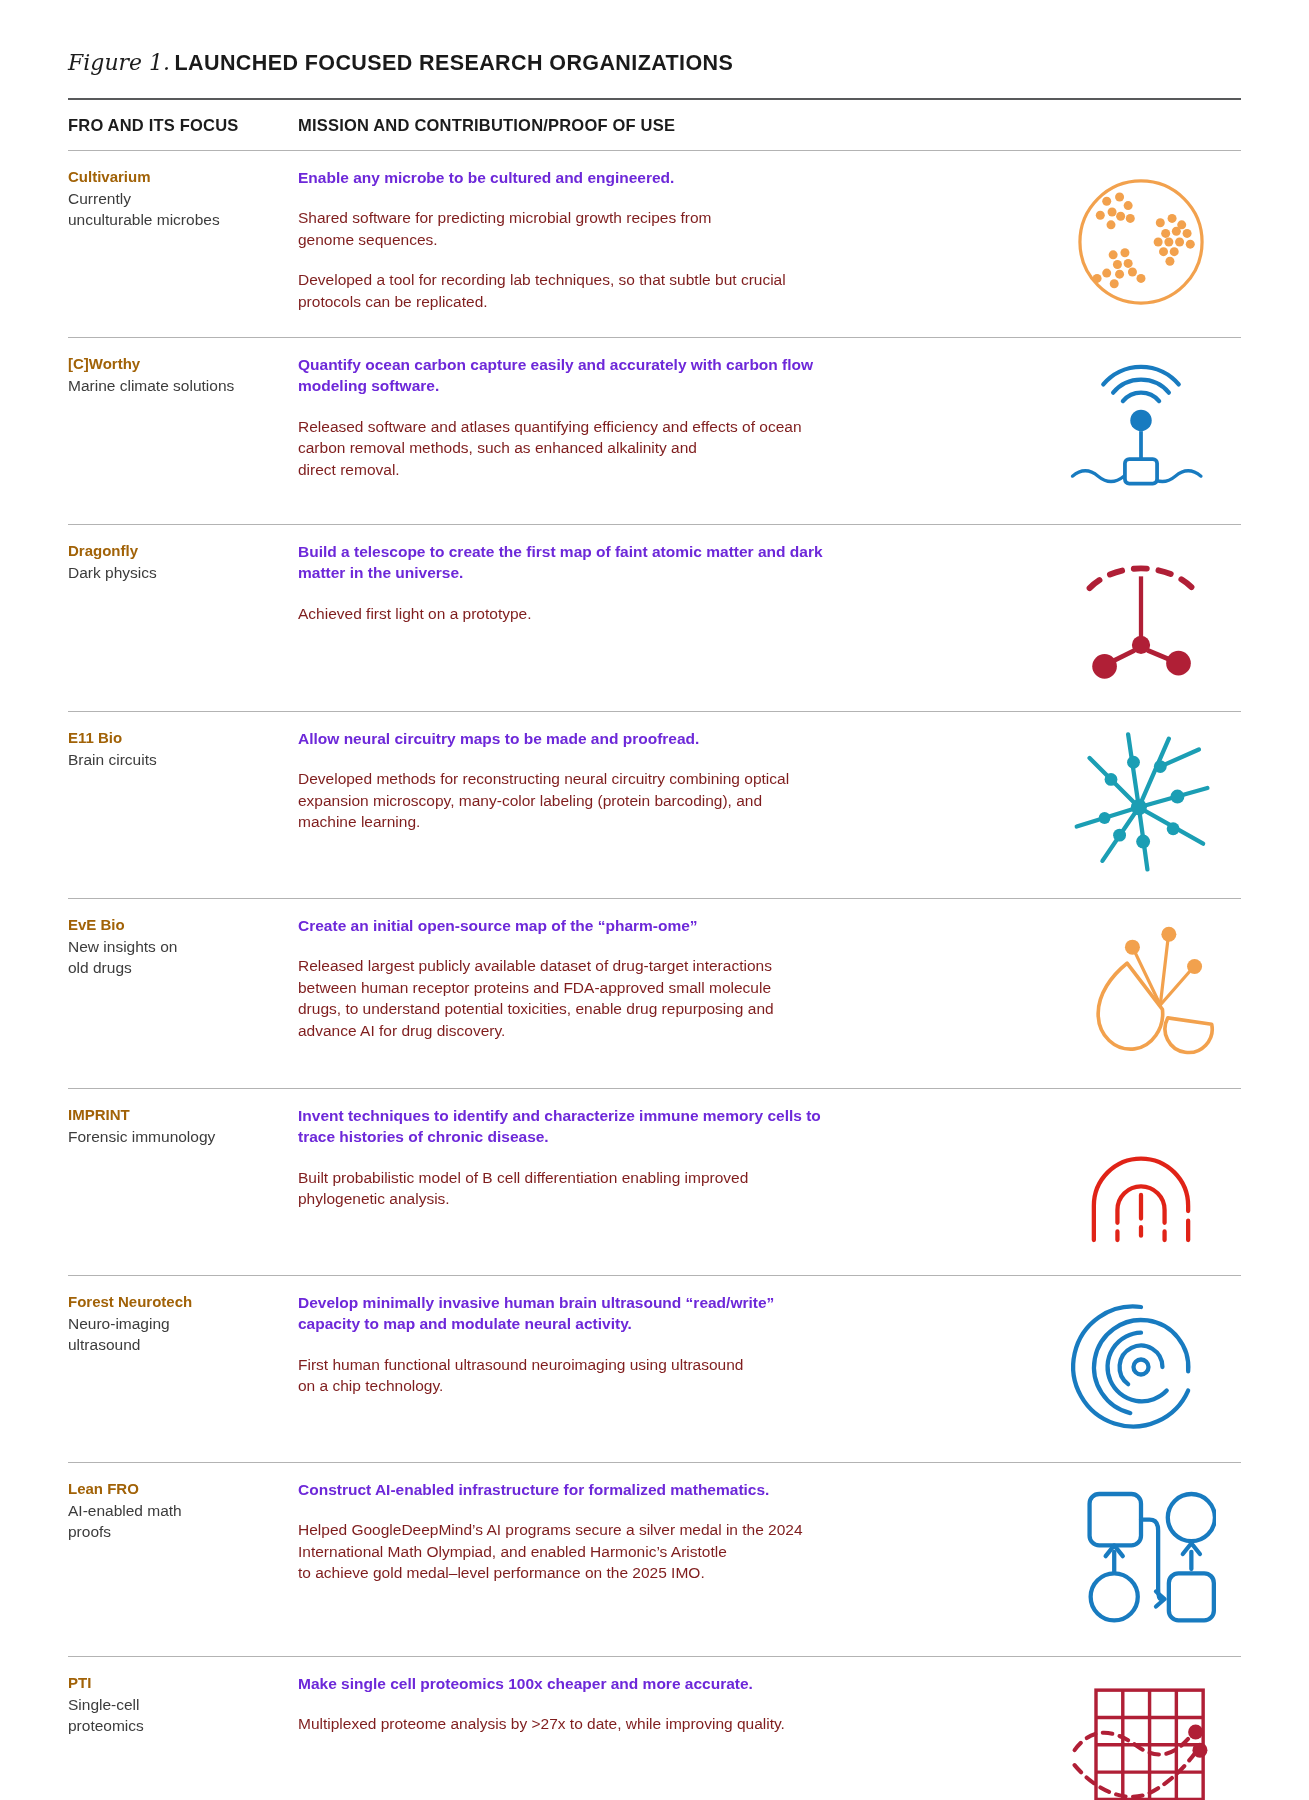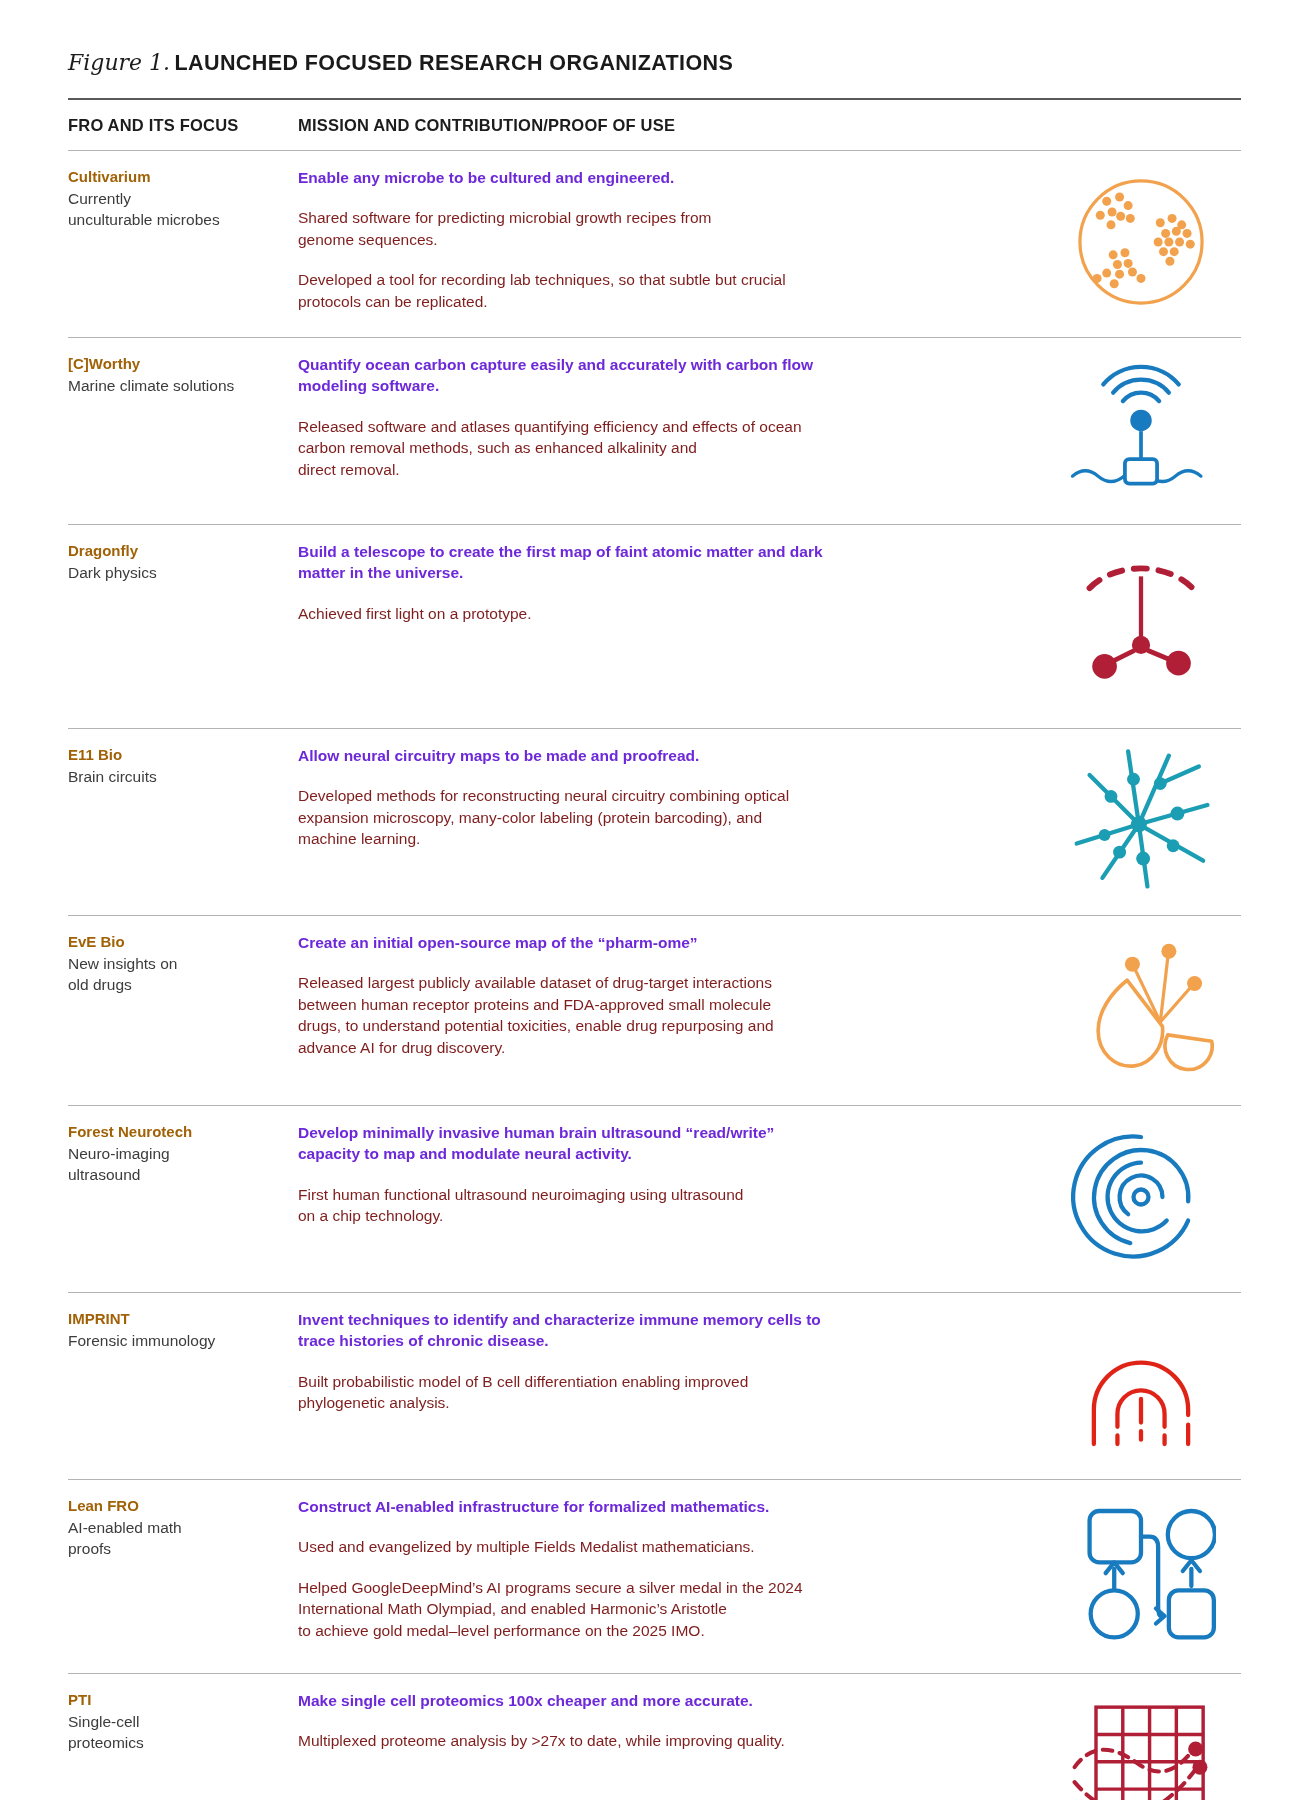--- a/index.html
+++ b/index.html
@@ -18,21 +18,21 @@
   .th{font-size:16.5px;font-weight:700;letter-spacing:.2px;color:#1c1c1c;}
   
   .c1{width:230px;flex:none;padding-right:8px;box-sizing:border-box;}
   .c2{width:560px;flex:none;box-sizing:border-box;}
   .c3{margin-left:auto;width:200px;flex:none;display:flex;justify-content:center;align-items:flex-start;}
   
   .row{display:flex;border-top:1.5px solid #b3b3b3;padding:16px 0 20px 0;box-sizing:border-box;}
   section.row:nth-of-type(1){min-height:186px;}
   section.row:nth-of-type(2){min-height:166px;}
   section.row:nth-of-type(3){min-height:170px;}
-  section.row:nth-of-type(4){min-height:174px;margin-top:17px;}
+  section.row:nth-of-type(4){min-height:174px;}
   section.row:nth-of-type(5){min-height:190px;}
   section.row:nth-of-type(6){min-height:176px;}
   section.row:nth-of-type(7){min-height:172px;}
   section.row:nth-of-type(8){min-height:194px;}
   section.row:nth-of-type(9){min-height:200px;}
   .fro-name{margin:0;font-size:15px;font-weight:700;color:#a16207;line-height:1.35;}
   .focus{margin:2px 0 0 0;font-size:15.5px;color:#3c3c3c;line-height:1.35;white-space:pre-line;}
   .mission{margin:0;font-size:15.5px;font-weight:700;color:#6d28d9;line-height:1.38;white-space:pre-line;}
   .contrib{margin:19px 0 0 0;font-size:15.5px;color:#7f1d1d;line-height:1.38;white-space:pre-line;}
   
@@ -231,20 +231,42 @@
           <circle cx="62" cy="30" r="7"></circle>
           <circle cx="96" cy="18" r="7"></circle>
           <circle cx="120" cy="48" r="7"></circle>
         </g>
       </svg>
     </div>
   </section>
 
   <section class="row">
     <div class="c1">
+      <h3 class="fro-name">IMPRINT</h3>
+      <p class="focus">Forensic immunology</p>
+    </div>
+    <div class="c2">
+      <p class="mission">Invent techniques to identify and characterize immune memory cells to
+trace histories of chronic disease.</p>
+      <p class="contrib">Built probabilistic model of B cell differentiation enabling improved
+phylogenetic analysis.</p>
+    </div>
+    <div class="c3">
+      <svg class="icon ic-red" width="150" height="150" viewBox="0 0 140 140">
+        <g fill="none" stroke="currentColor" stroke-width="4" stroke-linecap="round">
+          <path d="M26,126 V94 A44,44 0 0 1 114,94 V99 M114,108 V126"></path>
+          <path d="M48,110 V98 A22,22 0 0 1 92,98 V110 M92,118 V126 M48,118 V126"></path>
+          <path d="M70,84 V106 M70,114 V122"></path>
+        </g>
+      </svg>
+    </div>
+  </section>
+
+  <section class="row">
+    <div class="c1">
       <h3 class="fro-name">Forest Neurotech</h3>
       <p class="focus">Neuro-imaging
 ultrasound</p>
     </div>
     <div class="c2">
       <p class="mission">Develop minimally invasive human brain ultrasound “read/write”
 capacity to map and modulate neural activity.</p>
       <p class="contrib">First human functional ultrasound neuroimaging using ultrasound
 on a chip technology.</p>
     </div>
@@ -256,49 +278,26 @@
           <path d="M70,38 A32,32 0 1 0 94,92"></path>
           <path d="M114,74 A44,44 0 1 0 60,113"></path>
           <path d="M70,14 A56,56 0 1 0 114,92"></path>
         </g>
       </svg>
     </div>
   </section>
 
   <section class="row">
     <div class="c1">
-      <h3 class="fro-name">IMPRINT</h3>
-      <p class="focus">Forensic immunology</p>
-    </div>
-    <div class="c2">
-      <p class="mission">Invent techniques to identify and characterize immune memory cells to
-trace histories of chronic disease.</p>
-      <p class="contrib">Built probabilistic model of B cell differentiation enabling improved
-phylogenetic analysis.</p>
-    </div>
-    <div class="c3">
-      <svg class="icon ic-red" width="150" height="150" viewBox="0 0 140 140">
-        <g fill="none" stroke="currentColor" stroke-width="4" stroke-linecap="round">
-          <path d="M26,126 V94 A44,44 0 0 1 114,94 V99 M114,108 V126"></path>
-          <path d="M48,110 V98 A22,22 0 0 1 92,98 V110 M92,118 V126 M48,118 V126"></path>
-          <path d="M70,84 V106 M70,114 V122"></path>
-        </g>
-      </svg>
-    </div>
-  </section>
-
-  <section class="row">
-    <div class="c1">
       <h3 class="fro-name">Lean FRO</h3>
       <p class="focus">AI-enabled math
 proofs</p>
     </div>
     <div class="c2">
       <p class="mission">Construct AI-enabled infrastructure for formalized mathematics.</p>
-      <p class="contrib">Used and evangelized by multiple Fields Medalist mathematicians.</p>
       <p class="contrib">Helped GoogleDeepMind’s AI programs secure a silver medal in the 2024
 International Math Olympiad, and enabled Harmonic’s Aristotle
 to achieve gold medal–level performance on the 2025 IMO.</p>
     </div>
     <div class="c3">
       <svg class="icon ic-blue" width="150" height="150" viewBox="0 0 140 140">
         <g fill="none" stroke="currentColor" stroke-width="4" stroke-linecap="round" stroke-linejoin="round">
           <rect x="22" y="14" width="48" height="48" rx="9"></rect>
           <circle cx="117" cy="36" r="22"></circle>
           <circle cx="45" cy="110" r="22"></circle>

